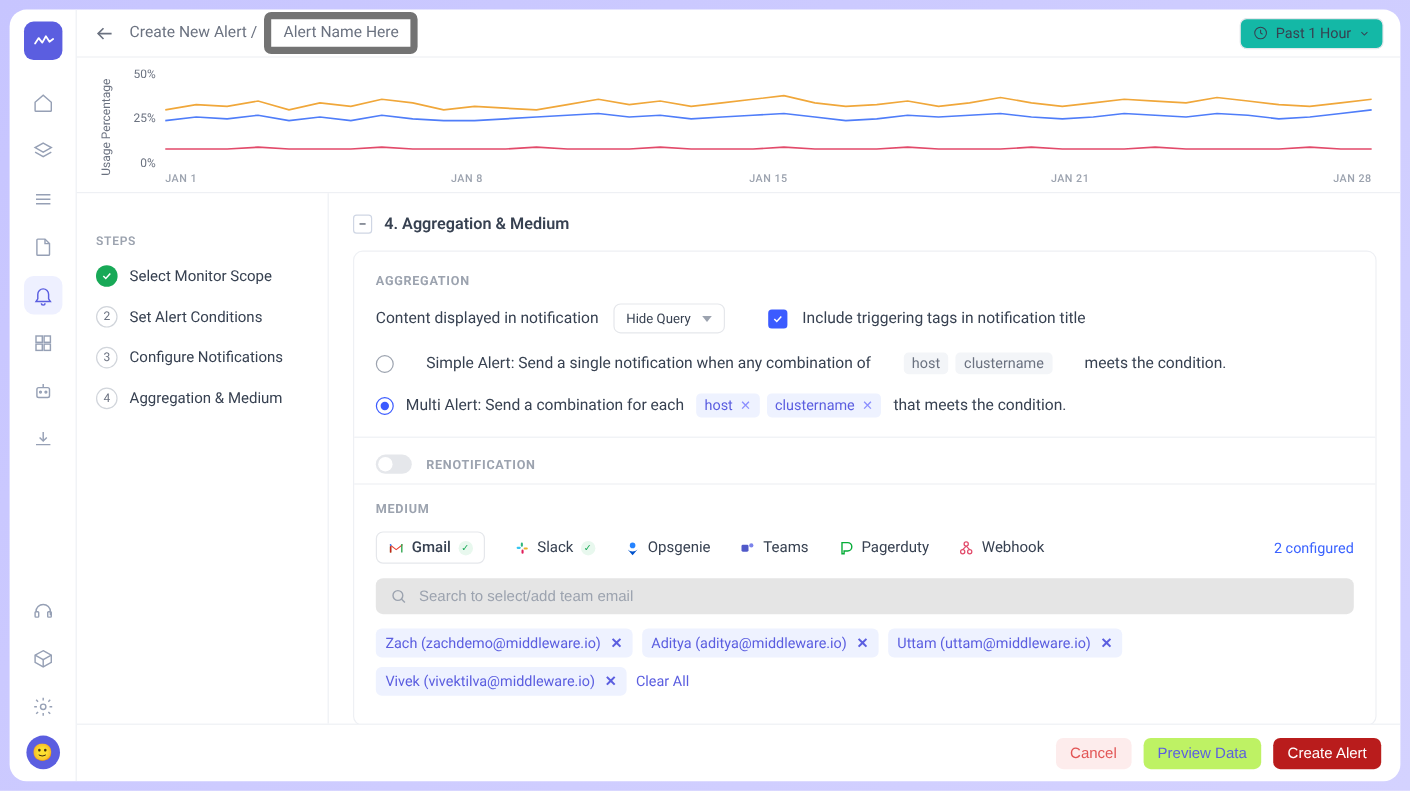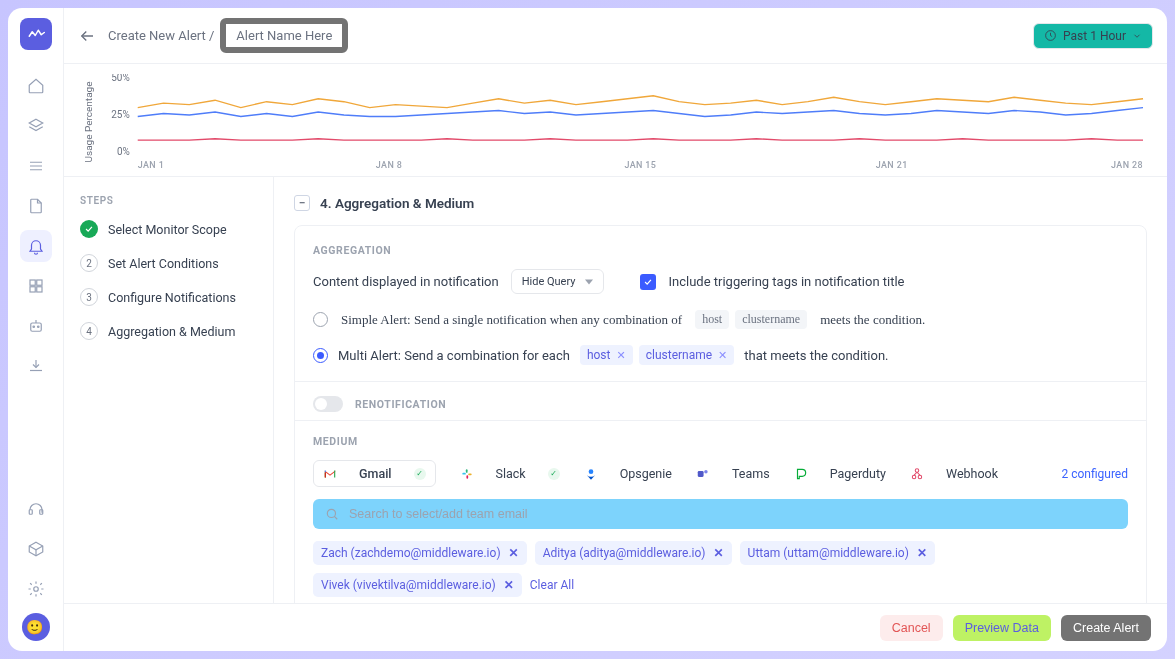--- a/index.html
+++ b/index.html
@@ -48,21 +48,21 @@
 .avatar {
   width: 28px; height: 28px;
   background: #5b5ee0;
   border-radius: 50%;
   display: flex; align-items: center; justify-content: center;
   color: #fff;
   font-size: 14px;
 }
 .main-col { flex: 1; display: flex; flex-direction: column; min-width: 0; }
 .topbar {
-  height: 56px;
+  height: 40px;
   border-bottom: 1px solid #eef0f4;
   display: flex; align-items: center;
   padding: 0 14px;
   gap: 12px;
 }
 .back-btn { color: #6b7280; cursor: pointer; display: flex; }
 .crumbsbox {
   display: flex; align-items: center; gap: 6px;
   font-size: 13px;
 }
@@ -90,21 +90,21 @@
   padding: 10px 14px 6px 14px;
   border-bottom: 1px solid #eef0f4;
 }
 .chart-area svg { width: 100%; height: 96px; display: block; }
 .body-row { flex: 1; display: flex; min-height: 0; }
 .steps-col {
   width: 210px;
   border-right: 1px solid #eef0f4;
   padding: 18px 16px;
 }
-.steps-hdr { font-size: 10px; letter-spacing: 0.6px; color: #9ca3af; font-weight: 600; margin-bottom: 14px; }
+.steps-hdr { font-size: 10px; letter-spacing: 0.6px; color: #9ca3af; font-weight: 600; margin-bottom: 14px; margin-top: 17px; }
 .step-line { display: flex; align-items: center; gap: 10px; font-size: 12.5px; color: #374151; margin-bottom: 16px; cursor: pointer; }
 .step-badge { width: 18px; height: 18px; border-radius: 50%; display: flex; align-items: center; justify-content: center; font-size: 10px; }
 .step-badge.done { background: #18a957; color: #fff; }
 .step-badge.num { border: 1px solid #d1d5db; color: #6b7280; }
 .content-col { flex: 1; padding: 18px 20px; overflow-y: auto; font-size: 13px; color: #374151; }
 .section-title { display: flex; align-items: center; gap: 10px; font-weight: 600; font-size: 13.5px; margin-bottom: 14px; }
 .collapse-btn { width: 16px; height: 16px; border: 1px solid #cfd6e4; border-radius: 3px; display: flex; align-items: center; justify-content: center; color: #6b7280; cursor: pointer; font-size: 12px; line-height: 1; }
 .panel { border: 1px solid #eef0f4; border-radius: 8px; padding: 18px 18px 10px 18px; }
 .subhdr { font-size: 10.5px; letter-spacing: 0.6px; color: #9ca3af; font-weight: 700; margin-bottom: 12px; }
 .rowline { display: flex; align-items: center; gap: 12px; margin-bottom: 16px; flex-wrap: wrap; }
@@ -114,37 +114,37 @@
 .radio { width: 15px; height: 15px; border-radius: 50%; border: 1.5px solid #9ca3af; display: inline-flex; align-items: center; justify-content: center; cursor: pointer; flex-shrink: 0; }
 .radio.on { border-color: #3b5bff; }
 .radio.on::after { content: ""; width: 7px; height: 7px; border-radius: 50%; background: #3b5bff; }
 .tag-plain { background: #f3f5f8; border-radius: 4px; padding: 2px 7px; font-size: 12px; color: #6b7280; display: inline-flex; align-items: center; }
 .tag-chip { background: #eef2ff; border-radius: 4px; padding: 3px 7px; font-size: 12px; color: #5b5ee0; display: inline-flex; align-items: center; gap: 6px; }
 .close-x { color: #8a8eff; cursor: pointer; font-size: 11px; }
 .toggle { width: 30px; height: 16px; border-radius: 10px; background: #e5e7eb; position: relative; cursor: pointer; }
 .toggle::after { content: ""; position: absolute; width: 12px; height: 12px; border-radius: 50%; background: #fff; top: 2px; left: 2px; }
 .divider { height: 1px; background: #eef0f4; margin: 8px -18px 14px; }
 .medium-tabs { display: flex; align-items: center; gap: 24px; margin-bottom: 12px; }
-.mtab { display: flex; align-items: center; gap: 22px; font-size: 12.5px; color: #374151; cursor: pointer; padding: 6px 0; position: relative; }
+.mtab { display: flex; align-items: center; gap: 6px; font-size: 12.5px; color: #374151; cursor: pointer; padding: 6px 0; position: relative; }
 .mtab.active { border: 1px solid #e5e7eb; border-radius: 6px; padding: 5px 9px; color: #374151; font-weight: 500; }
 .micon { width: 14px; height: 14px; display: inline-flex; align-items: center; justify-content: center; }
 .verify-dot { width: 12px; height: 12px; border-radius: 50%; background: #e8f8ee; display: inline-flex; align-items: center; justify-content: center; color: #18a957; font-size: 8px; }
 .configured-link { margin-left: auto; color: #3b63ff; font-size: 12px; cursor: pointer; }
-.search-row { background: #7dd3fc; border-radius: 6px; padding: 8px 12px; display: flex; align-items: center; gap: 10px; margin-bottom: 12px; }
+.search-row { background: #e5e5e5; border-radius: 6px; padding: 8px 12px; display: flex; align-items: center; gap: 10px; margin-bottom: 12px; }
 .search-row input { border: none; background: transparent; outline: none; flex: 1; font-size: 12.5px; color: #374151; }
 .search-row input::placeholder { color: #9ca3af; }
 .chiprow { display: flex; align-items: center; flex-wrap: wrap; gap: 8px; margin-bottom: 14px; }
 .chip { background: #eef2ff; color: #5b5ee0; border-radius: 5px; padding: 5px 8px; font-size: 12px; display: inline-flex; align-items: center; gap: 8px; }
 .chip .cx { color: #5b5ee0; cursor: pointer; font-weight: 600; }
 .clearall { color: #5b5ee0; font-size: 12px; cursor: pointer; }
 .footer-bar { height: 48px; border-top: 1px solid #eef0f4; display: flex; align-items: center; justify-content: flex-end; gap: 10px; padding: 0 16px; margin-top: auto; }
 .btn { border-radius: 6px; padding: 6px 12px; font-size: 12.5px; cursor: pointer; border: none; }
 .btn.cancel { background: #fdecec; color: #e25555; }
 .btn.preview { background: #bef264; color: #5b5ee0; }
-.btn.create { background: #737373; color: #fff; }
+.btn.create { background: #b91c1c; color: #fff; }
 .yax-label { font-size: 10px; fill: #6b7280; }
 .xax-label { font-size: 9px; fill: #9ca3af; font-weight: 500; letter-spacing: 0.4px; }
 </style>
 </head>
 <body>
 
 <div class="app-frame">
 
   <div class="sidebar-rail">
     <div class="logo-sq">
@@ -313,21 +313,21 @@
             <span class="select-box">Hide Query</span>
             <span style="width:12px"></span>
             <span class="cbox">
               <svg width="10" height="10" viewBox="0 0 24 24" fill="none" stroke="#fff" stroke-width="3">
                   <polyline points="5 12 10 17 19 7"></polyline>
                 </svg>
             </span>
             <span>Include triggering tags in notification title</span>
           </div>
 
-          <div class="rowline" style="gap:13px;font-family:Liberation Serif, serif;">
+          <div class="rowline" style="gap:27px;">
             <span class="radio"></span>
             <span>Simple Alert: Send a single notification when any combination of</span>
             <span id="plain-tags" style="display:inline-flex; gap:6px;">
                 <span class="tag-plain">host</span>
                 <span class="tag-plain">clustername</span>
               </span>
             <span>meets the condition.</span>
           </div>
 
           <div class="rowline" style="gap:10px;">

